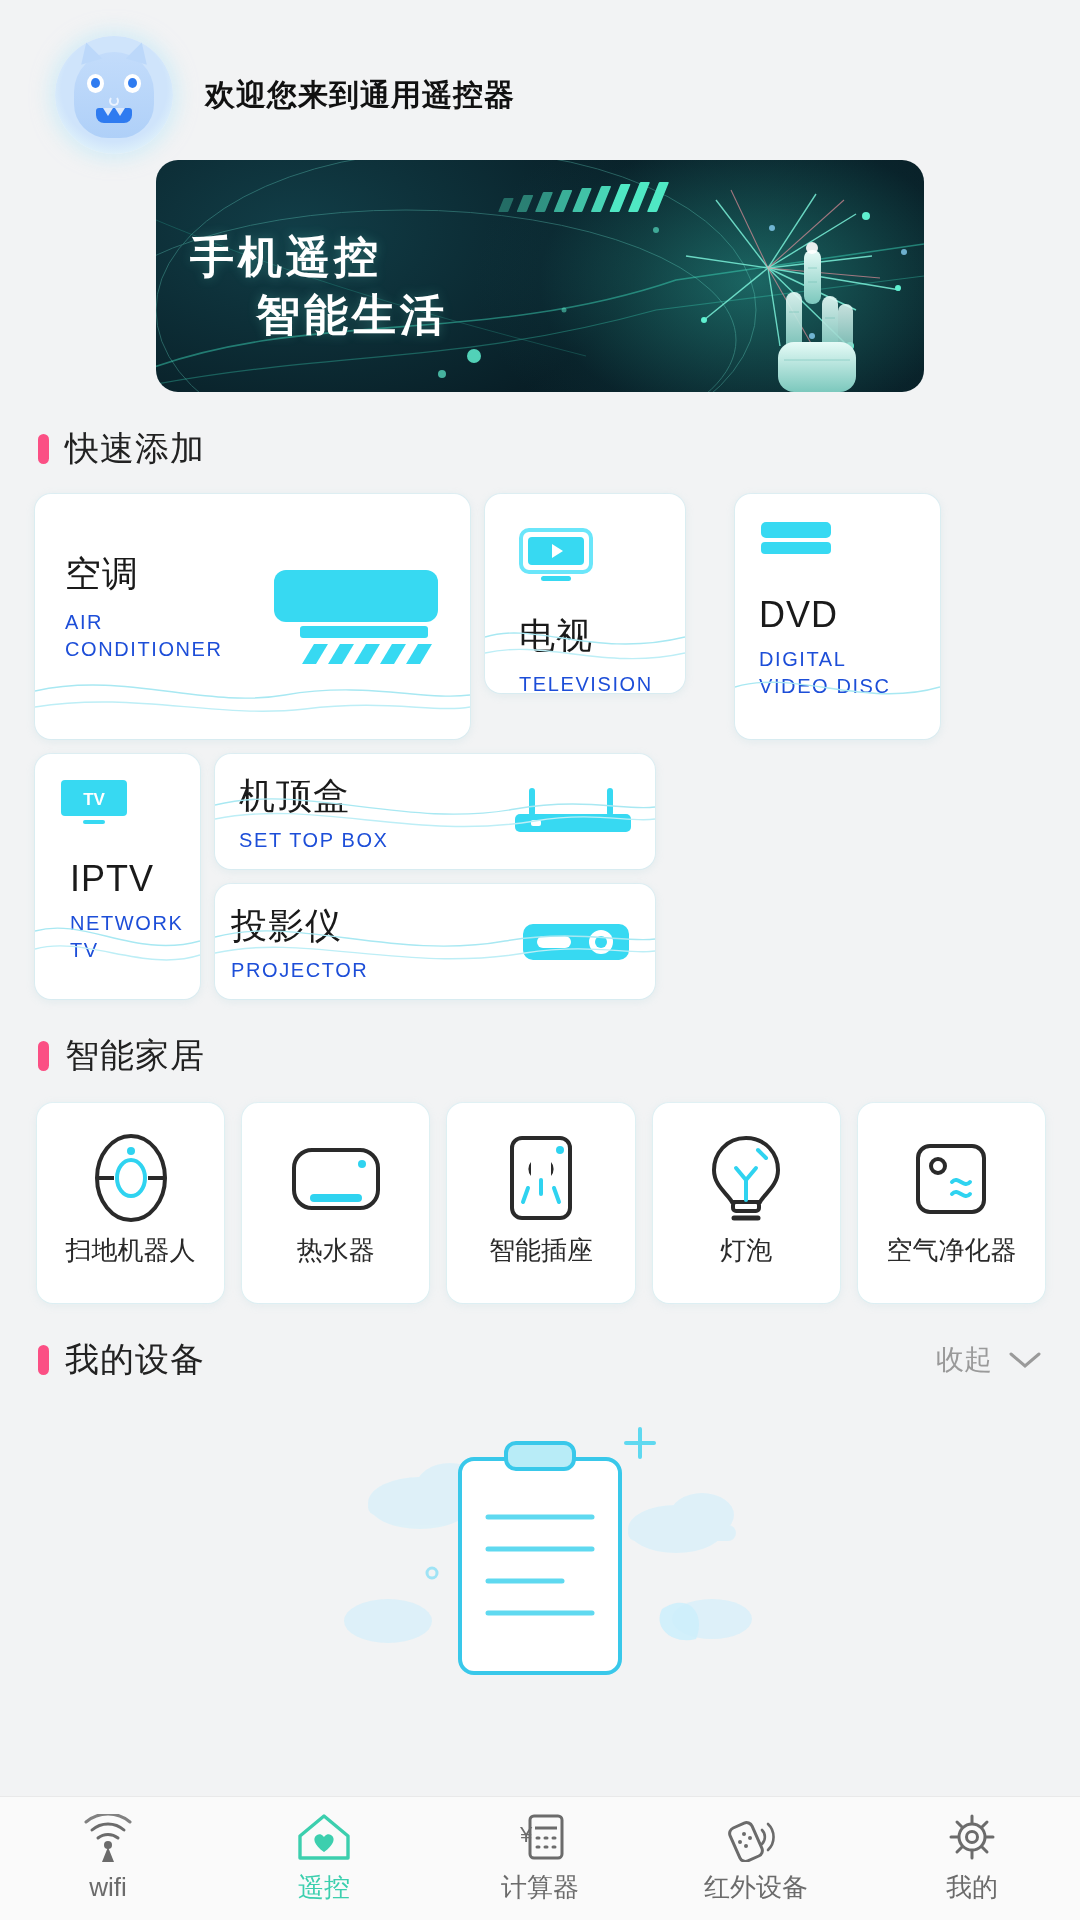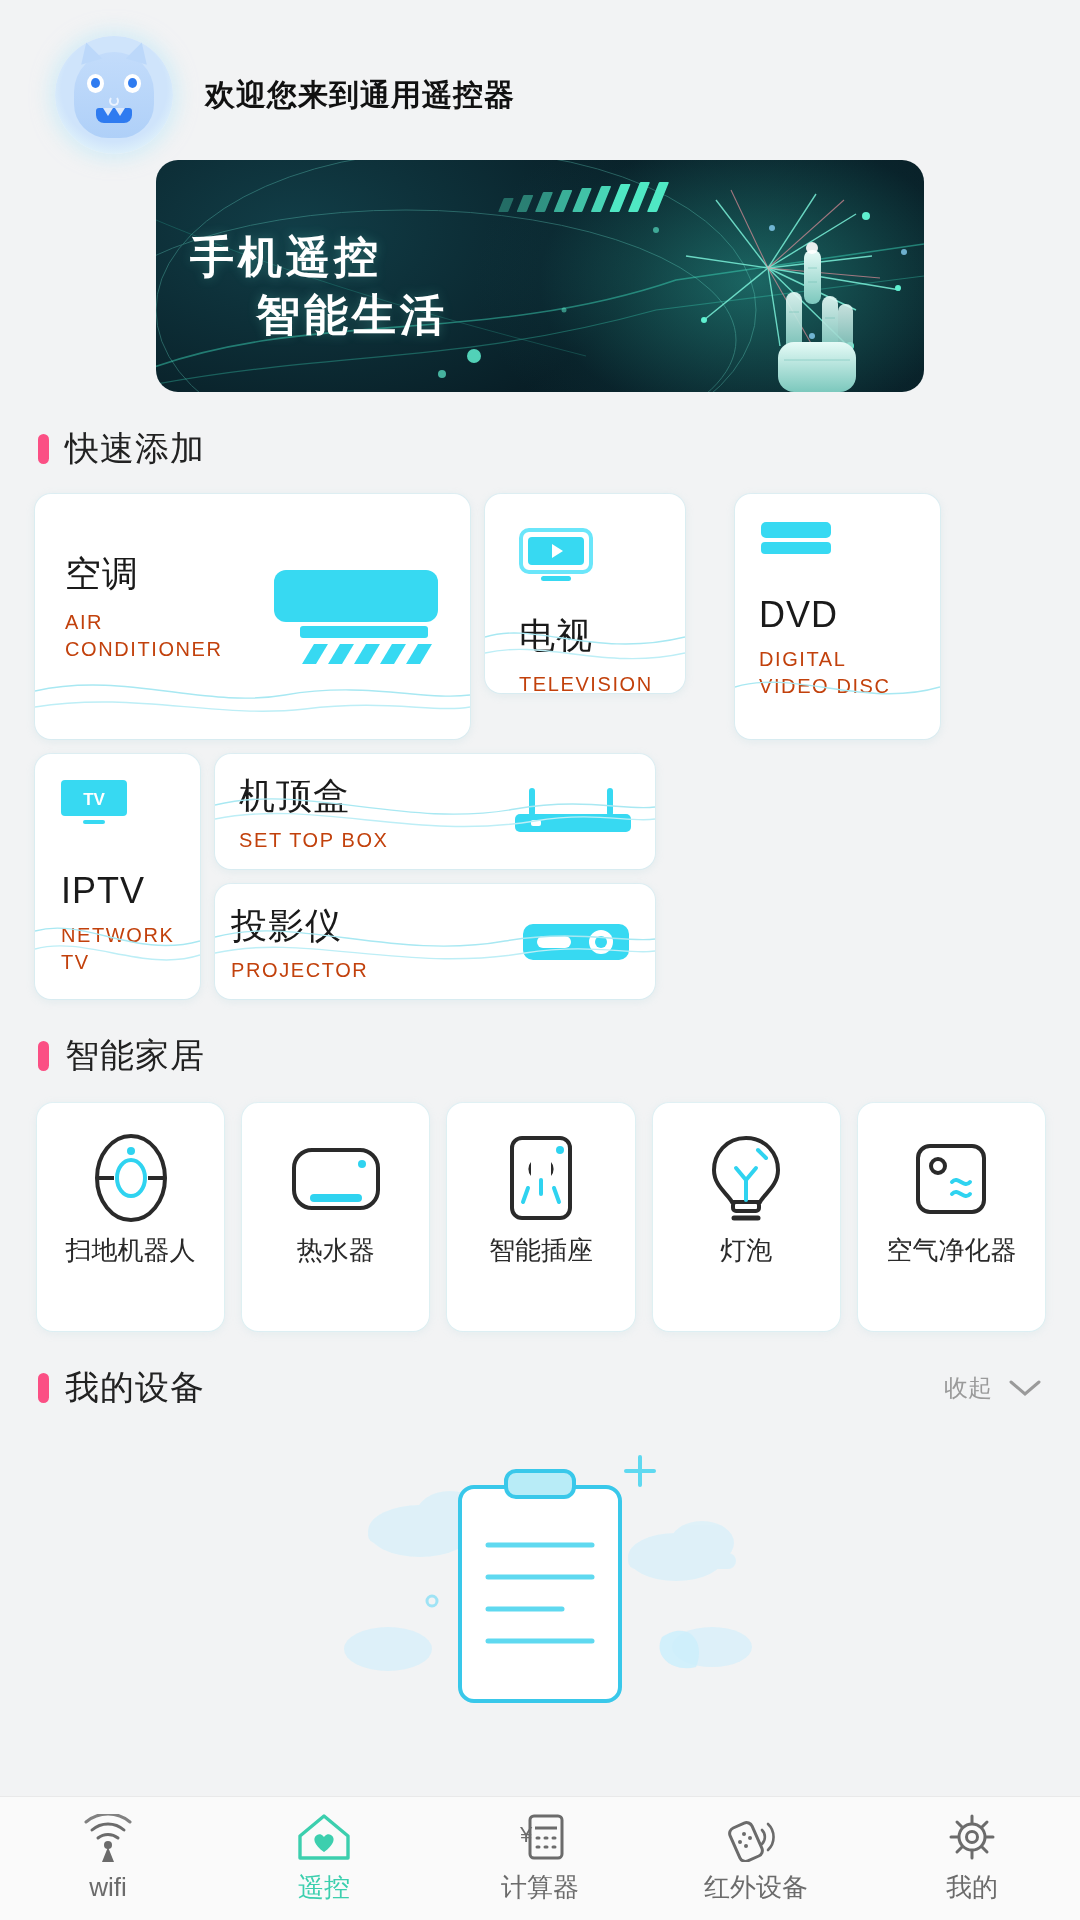--- a/index.html
+++ b/index.html
@@ -76,46 +76,46 @@
   
   .quick { position: relative; margin: 22px auto 0; width: 1010px; }
   .q-row { display: flex; gap: 15px; }
   .q-row2 { display: flex; gap: 15px; margin-top: 15px; }
   .card {
     position: relative; background: #fff; border-radius: 16px; overflow: hidden;
     box-shadow: 0 2px 10px rgba(150,200,210,0.20), 0 0 0 1px rgba(220,240,245,0.7);
   }
   .card .wave { position: absolute; left: 0; right: 0; bottom: 0; height: 74px; overflow: hidden; }
   .c-title { font-size: 36px; color: #1a1a1a; letter-spacing: 1px; }
-  .c-sub { font-size: 20px; color: #c2410c; letter-spacing: 1.6px; line-height: 1.35; margin-top: 10px; }
+  .c-sub { font-size: 20px; color: #1d4ed8; letter-spacing: 1.6px; line-height: 1.35; margin-top: 10px; }
   .c-ac { width: 435px; height: 245px; padding: 56px 0 0 30px; }
   .c-tv { width: 200px; height: 199px; padding: 8px; }
   .c-dvd { width: 205px; height: 245px; padding: 0; margin-left: 35px; }
   .c-amp { width: 165px; height: 245px; }
   .c-iptv { width: 165px; height: 245px; }
   .c-right { width: 440px; }
   .c-stb, .c-proj { width: 440px; height: 115px; position: relative; }
   .c-proj { margin-top: 15px; }
   .mini-top { padding: 26px 0 0 26px; }
 
   
   .smart { display: flex; gap: 18px; margin: 24px auto 0; width: 1010px; padding-left: 2px; }
   .sh-card {
-    width: 188px; height: 228px; background: #fff; border-radius: 16px;
+    width: 188px; height: 200px; background: #fff; border-radius: 16px;
     box-shadow: 0 2px 10px rgba(160,205,215,0.18), 0 0 0 1px rgba(224,242,246,0.8);
     display: flex; flex-direction: column; align-items: center; justify-content: flex-start;
     padding-top: 26px;
   }
   .sh-ico { height: 98px; display: flex; align-items: center; justify-content: center; }
   .sh-label { font-size: 26px; color: #2a2a2a; margin-top: 6px; }
 
   
   .mydev-head { display: flex; align-items: center; justify-content: space-between;
     margin: 34px 38px 0 38px; }
-  .collapse { display: flex; align-items: center; color: #9a9a9a; font-size: 24px; }
+  .collapse { display: flex; align-items: center; color: #9a9a9a; font-size: 28px; }
   .chev { margin-left: 16px; }
   .empty { position: relative; height: 300px; margin-top: 10px; }
   .empty svg { position: absolute; left: 50%; transform: translateX(-50%); top: 20px; }
 
   
   .tabbar { position: absolute; left: 0; bottom: 0; width: 1080px; height: 124px;
     background: #fafafa; border-top: 1px solid #e9e9e9; display: flex; }
   .tab { flex: 1; display: flex; flex-direction: column; align-items: center; justify-content: center; gap: 8px; }
   .tab-label { font-size: 26px; color: #6b6b6b; }
   .tab.active .tab-label { color: #3ccfae; }
@@ -299,21 +299,21 @@
 
 
       <div class="card c-iptv">
         <div class="mini-top">
           <svg width="66" height="46" viewBox="0 0 66 46">
             <rect x="0" y="0" width="66" height="36" rx="4" fill="#37d9f2"></rect>
             <text x="33" y="25" font-family="Liberation Sans, sans-serif" font-size="17" font-weight="bold" fill="#ffffff" text-anchor="middle">TV</text>
             <rect x="22" y="40" width="22" height="4" rx="2" fill="#37d9f2"></rect>
           </svg>
         </div>
-        <div style="padding-left:26px;margin-top:40px">
+        <div style="padding-left:35px;margin-top:28px">
           <div class="c-title">IPTV</div>
           <div class="c-sub">NETWORK TV</div>
         </div>
         <div class="wave">
           <svg width="165" height="74" viewBox="0 0 165 74" fill="none">
             <path d="M0 6 C 50 -8, 100 34, 165 16" stroke="#a8e8f2" stroke-width="1.4"></path>
             <path d="M0 24 C 50 10, 110 48, 165 30" stroke="#bdeef6" stroke-width="1.4"></path>
           </svg>
         </div>
       </div>

